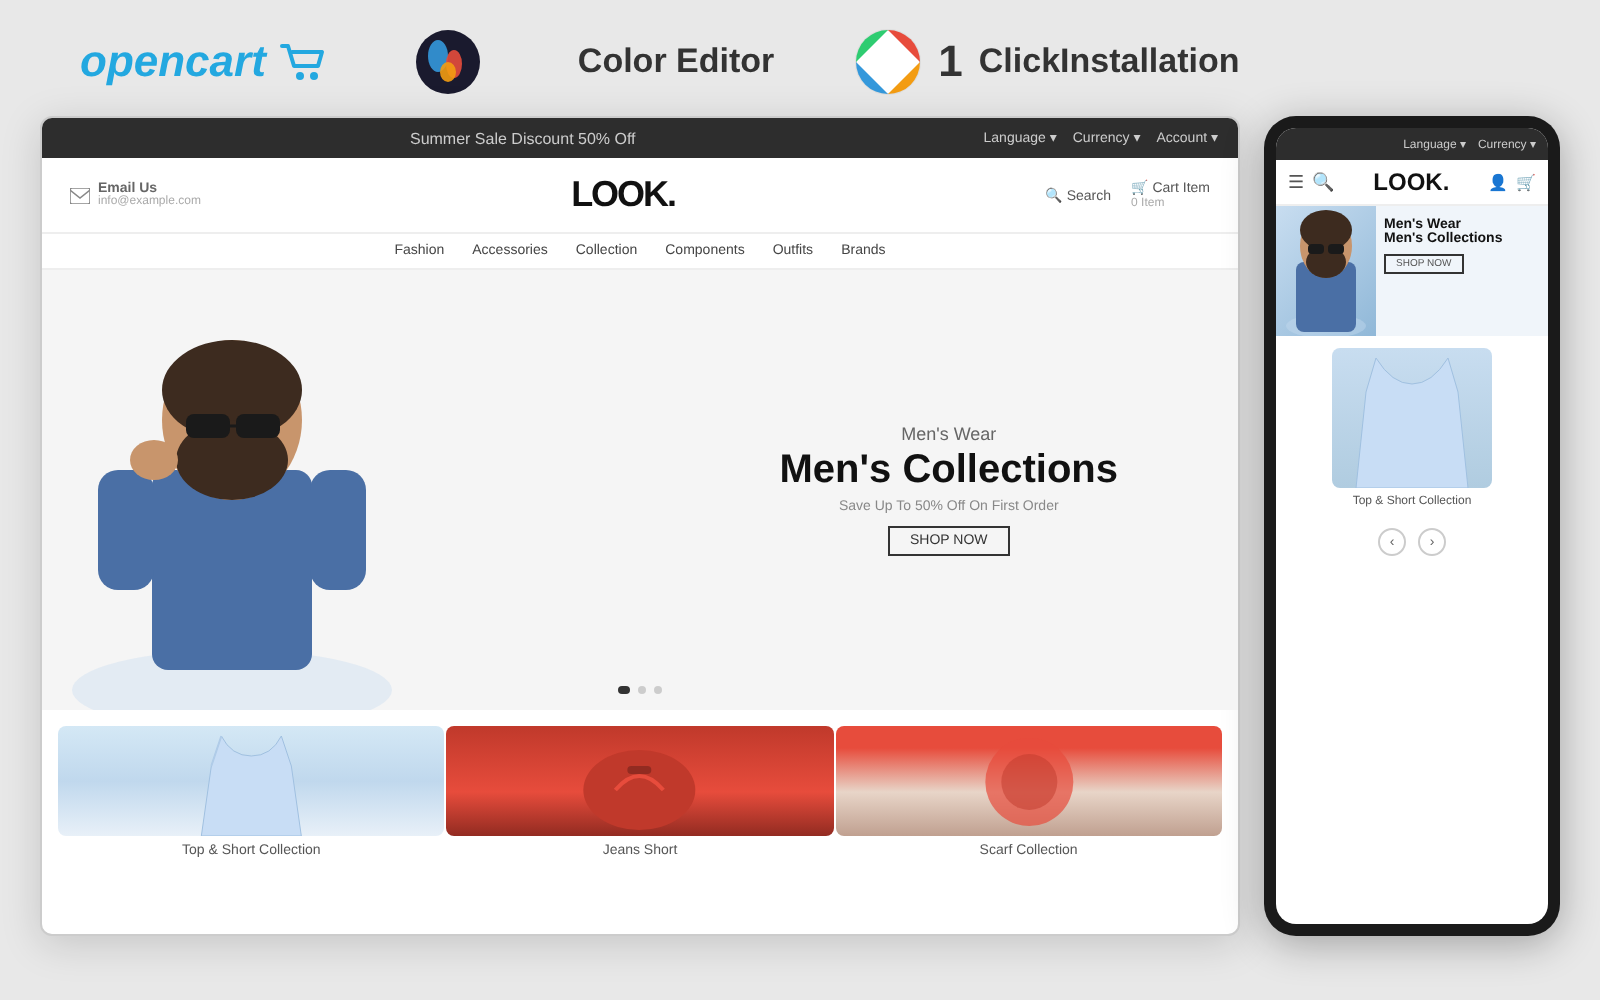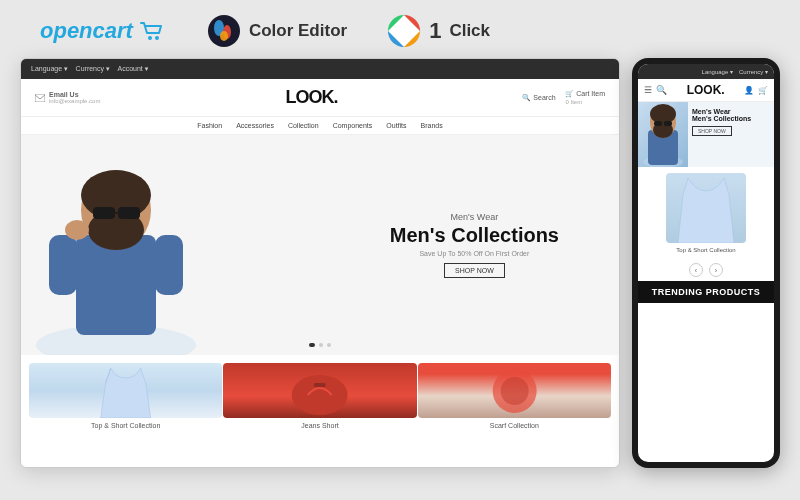--- a/index.html
+++ b/index.html
@@ -44,20 +44,21 @@
     
     .color-editor-badge {
       display: flex;
       align-items: center;
       gap: 8px;
     }
     .color-editor-text {
       font-size: 17px;
       font-weight: bold;
       color: #333;
+      margin-left: 40px;
     }
 
     
     .oneclick-badge {
       display: flex;
       align-items: center;
       gap: 8px;
     }
     .oneclick-num {
       font-size: 22px;
@@ -395,29 +396,31 @@
       <circle cx="17" cy="17" r="16" fill="#fff" stroke="#ddd"></circle>
       <path d="M17 1 A16 16 0 0 1 33 17" fill="#e74c3c"></path>
       <path d="M33 17 A16 16 0 0 1 17 33" fill="#f39c12"></path>
       <path d="M17 33 A16 16 0 0 1 1 17" fill="#3498db"></path>
       <path d="M1 17 A16 16 0 0 1 17 1" fill="#2ecc71"></path>
       <circle cx="17" cy="17" r="8" fill="#fff"></circle>
     </svg>
     <span class="oneclick-num">1</span>
     <div style="display:flex;flex-direction:row;">
       <span class="oneclick-text">Click</span>
+      <span class="oneclick-text">Installation</span>
     </div>
   </div>
 </div>
 
 <div class="preview-area">
 
   <div class="desktop-mockup">
 
     <div class="mockup-topbar">
+      <span class="topbar-promo">Summer Sale Discount 50% Off</span>
       <div class="topbar-links">
         <span>Language ▾</span>
         <span>Currency ▾</span>
         <span>Account ▾</span>
       </div>
     </div>
 
     <div class="mockup-header">
       <div class="header-left">
         <svg width="10" height="8" viewBox="0 0 10 8">
@@ -561,19 +564,16 @@
           </svg>
         </div>
         <div class="mobile-product-label">Top &amp; Short Collection</div>
       </div>
 
       <div class="mobile-arrows">
         <div class="arrow-btn">‹</div>
         <div class="arrow-btn">›</div>
       </div>
 
-      <div class="mobile-trending">
-        <div class="trending-text">TRENDING PRODUCTS</div>
-      </div>
     </div>
   </div>
 
 </div>
 
 </body></html>

